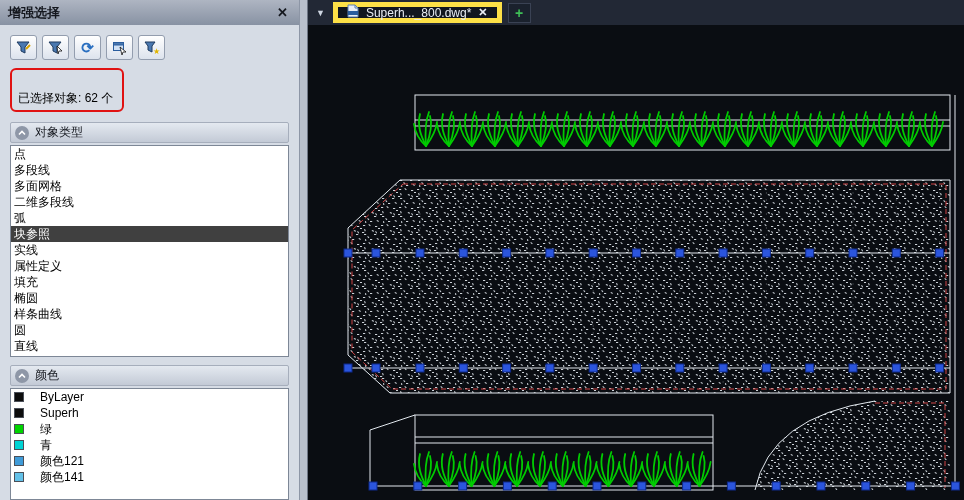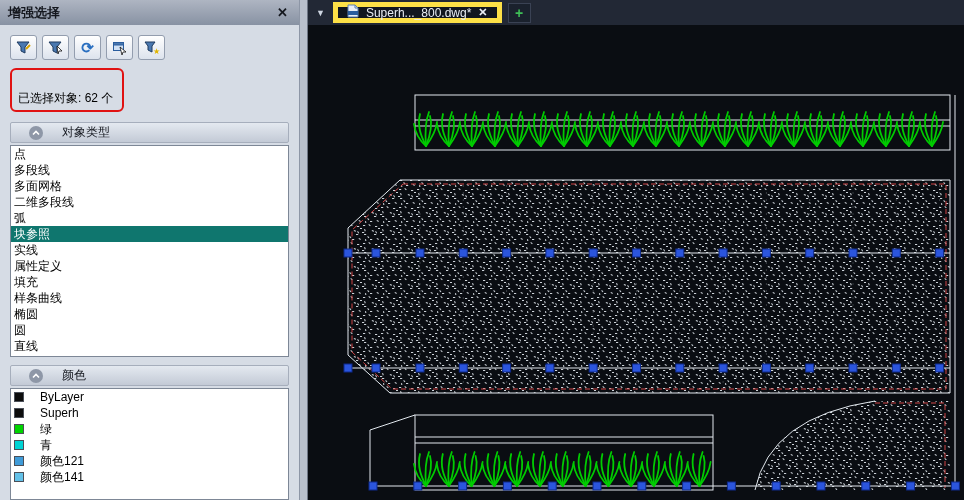--- a/index.html
+++ b/index.html
@@ -14,29 +14,29 @@
   .panel-close { color:#14171e; font-weight:bold; cursor:pointer; font-size:13px; padding:0 3px; }
   .panel-body { flex:1; display:flex; flex-direction:column; padding:6px 10px 0 10px; min-height:0; }
 
   .toolbar { display:flex; gap:5px; margin:4px 0 8px 0; }
   .tool-btn { width:27px; height:25px; background:linear-gradient(#ffffff,#dde3ed); border:1px solid #939dae; border-radius:3px; display:flex; align-items:center; justify-content:center; cursor:pointer; }
   .tool-btn svg { display:block; }
   .glyph-refresh { color:#2a6fc0; font-weight:bold; font-size:15px; line-height:1; }
 
   .selection-status { align-self:flex-start; border:2px solid #e01212; border-radius:6px; padding:20px 9px 3px 6px; color:#000; margin:0 0 10px 0; background:transparent; }
 
-  .section-header { display:flex; align-items:center; gap:19px; background:linear-gradient(#e4e9f0,#c3cad6); border:1px solid #a6aebc; border-radius:2px; height:21px; padding:0 18px; margin-bottom:2px; cursor:pointer; }
+  .section-header { display:flex; align-items:center; gap:6px; background:linear-gradient(#e4e9f0,#c3cad6); border:1px solid #a6aebc; border-radius:2px; height:21px; padding:0 4px; margin-bottom:2px; cursor:pointer; }
   .section-circle { width:14px; height:14px; border-radius:50%; background:#8e97a7; display:flex; align-items:center; justify-content:center; flex:0 0 14px; }
   .section-label { color:#14171e; }
 
   .list { background:#ffffff; border:1px solid #7d8796; overflow:hidden; }
   .object-list { height:212px; flex:0 0 auto; margin-bottom:8px; }
   .color-list { flex:1; min-height:0; }
   .list-item { height:16px; line-height:16px; padding:0 3px; color:#000; white-space:nowrap; cursor:default; }
-  .list-item.selected { background:#0f766e; color:#fff; }
+  .list-item.selected { background:#404040; color:#fff; }
   .color-item { display:flex; align-items:center; gap:16px; }
   .swatch { width:10px; height:10px; border:1px solid #4a4f58; flex:0 0 10px; display:inline-block; }
 
   
   .splitter { width:8px; background:#b9c0cc; border-right:1px solid #6e7685; cursor:col-resize; }
 
   
   .canvas-area { flex:1; display:flex; flex-direction:column; min-width:0; background:#0a0d12; }
   .tab-bar { height:25px; flex:0 0 25px; background:#222835; display:flex; align-items:center; gap:6px; padding:0 6px; }
   .tab-dropdown { color:#cfd6e2; font-size:9px; cursor:pointer; padding:0 2px; }
@@ -113,22 +113,22 @@
       <div class="list object-list">
           <div class="list-item">点</div>
           <div class="list-item">多段线</div>
           <div class="list-item">多面网格</div>
           <div class="list-item">二维多段线</div>
           <div class="list-item">弧</div>
           <div class="list-item selected">块参照</div>
           <div class="list-item">实线</div>
           <div class="list-item">属性定义</div>
           <div class="list-item">填充</div>
+          <div class="list-item">椭圆</div>
           <div class="list-item">样条曲线</div>
-          <div class="list-item">椭圆</div>
           <div class="list-item">圆</div>
           <div class="list-item">直线</div>
         </div>
 
       <div class="section-header">
         <span class="section-circle">
           <svg width="10" height="8" viewBox="0 0 10 8">
               <path d="M2,5.5 L5,2.5 L8,5.5" fill="none" stroke="#ffffff" stroke-width="1.6"></path>
             </svg>
         </span>

